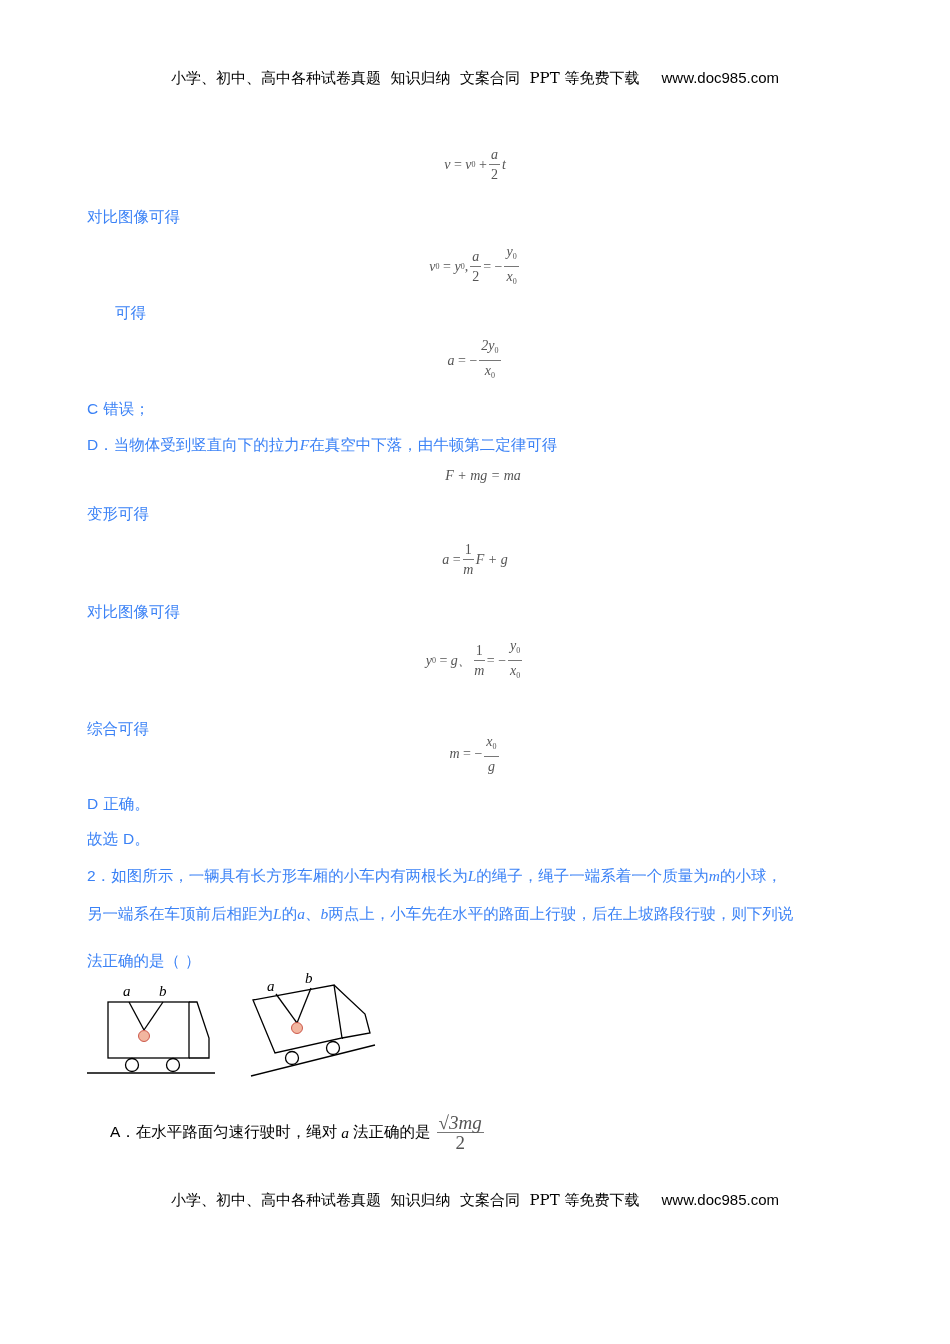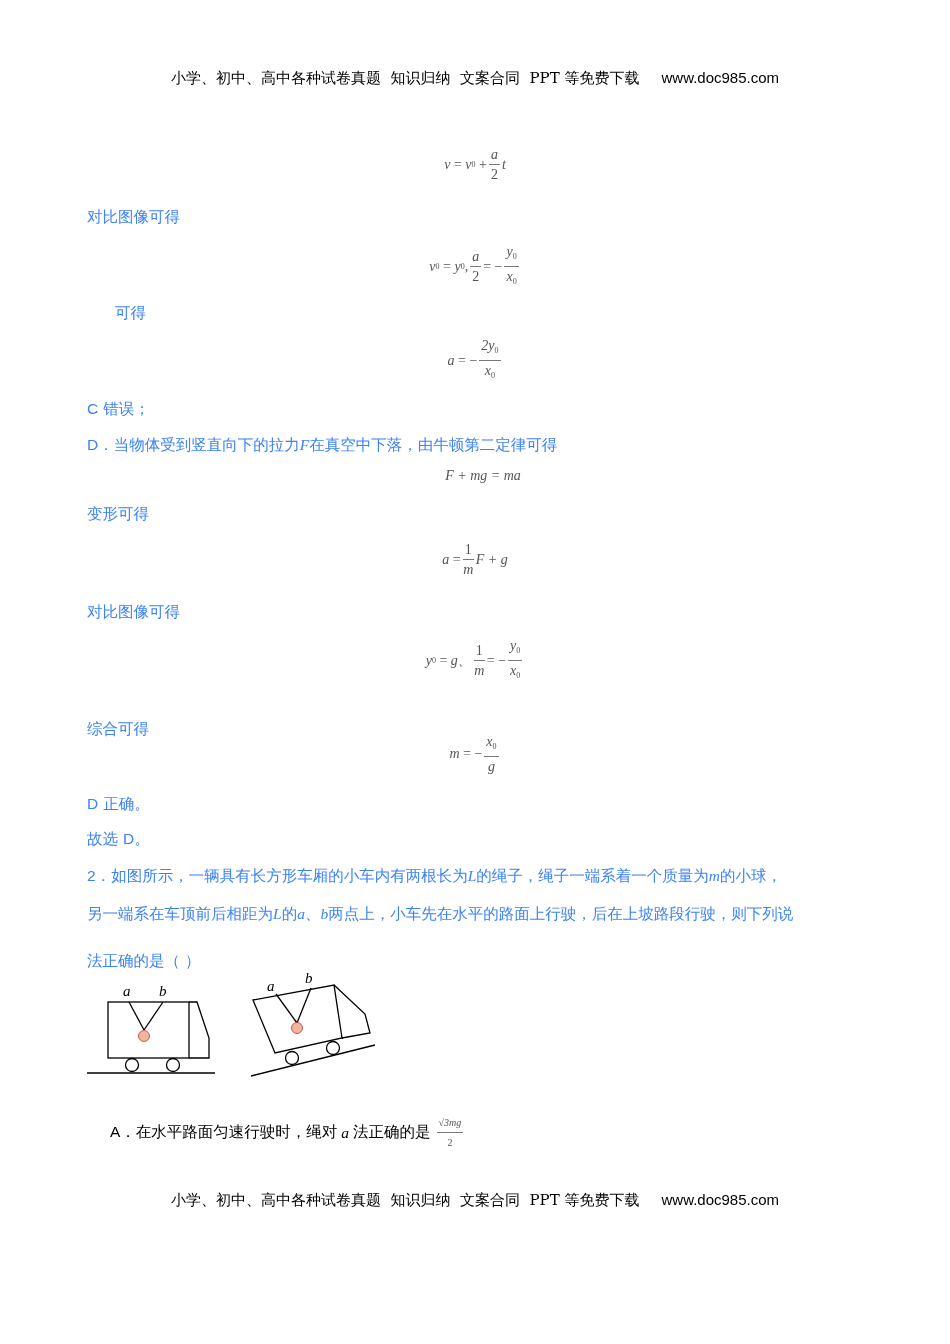--- a/index.html
+++ b/index.html
@@ -22,21 +22,21 @@
   .frac .den { padding-top: 1px; line-height: 17px; }
   sub { font-size: 8px; vertical-align: -3px; }
   .q { position: absolute; left: 87px; font-size: 15.5px; color: #3b82f6; white-space: nowrap; }
   .q i { font-family: "Liberation Serif", serif; font-style: italic; }
   .q .num-l { font-family: "Liberation Sans", sans-serif; }
   .fig { position: absolute; left: 85px; top: 968px; }
   .optA { position: absolute; left: 110px; top: 1114px; font-size: 15.5px; white-space: nowrap;
           display: flex; align-items: center; }
   .optA .lat { font-family: "Liberation Sans", sans-serif; }
   .optA i { font-family: "Liberation Serif", serif; font-style: italic; margin: 0 4px; }
-  .optA .frac { font-family: "Liberation Serif", serif; color: #555; font-size: 10px; }
+  .optA .frac { font-family: "Liberation Serif", serif; color: #555; font-size: 19px; }
 </style>
 </head>
 <body>
 
 <div class="hdr"><span>小学、初中、高中各种试卷真题  知识归纳  文案合同  PPT 等免费下载</span><span class="url">www.doc985.com</span></div>
 
 <div class="eq" style="top:146px;">
   <i>v</i>&nbsp;<span>=</span>&nbsp;<i>v</i><sub>0</sub>&nbsp;<span>+</span>
   <span class="frac">
       <i class="num">a</i>

